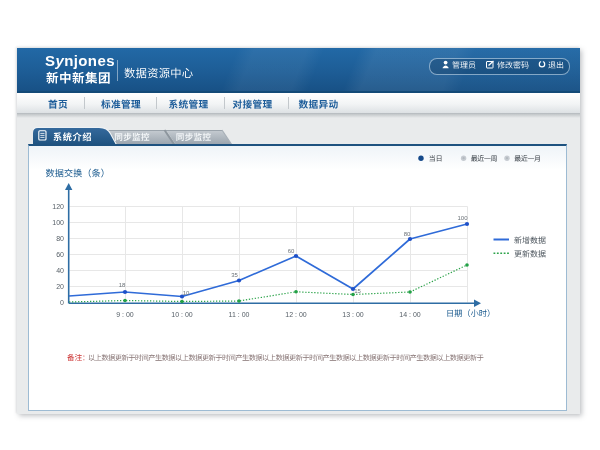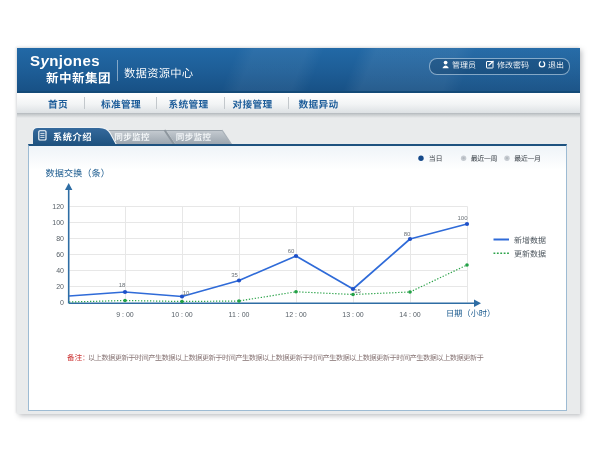--- a/index.html
+++ b/index.html
@@ -1,21 +1,21 @@
 <!DOCTYPE html>
 <html><head><meta charset="utf-8">
 <style>
 html,body{margin:0;padding:0;width:600px;height:450px;overflow:hidden}
 body{background:#fff;font-family:"Liberation Sans",sans-serif;position:relative}
 .win{position:absolute;left:17px;top:48px;width:563px;height:366px;background:#e9ebec;box-shadow:2px 2px 5px rgba(120,125,130,.45),-1px -1px 2px rgba(150,155,160,.25)}
 .hdr{position:absolute;left:0;top:0;width:563px;height:45px;background:
 linear-gradient(112deg,rgba(255,255,255,0) 38%,rgba(255,255,255,.055) 41%,rgba(255,255,255,.055) 50%,rgba(255,255,255,0) 53%,rgba(255,255,255,0) 59%,rgba(255,255,255,.07) 62%,rgba(255,255,255,.07) 76%,rgba(255,255,255,.025) 79%),
 linear-gradient(180deg,#2269a6 0%,#1d5c95 55%,#175084 100%)}
 .hdr:after{content:"";position:absolute;left:0;bottom:0;width:100%;height:2px;background:#134a77}
-.logo{position:absolute;left:13px;top:4px;color:#fff;font-weight:bold;font-size:15px;letter-spacing:.4px}
+.logo{position:absolute;left:28px;top:4px;color:#fff;font-weight:bold;font-size:15px;letter-spacing:.4px}
 .logo i{font-style:italic}
 .vsep{position:absolute;left:100px;top:12px;width:1px;height:21px;background:rgba(255,255,255,.45)}
 .pill{position:absolute;left:412px;top:10px;width:139px;height:15px;border:1px solid rgba(190,215,235,.65);border-radius:8px;background:rgba(8,40,72,.25)}
 .nav{position:absolute;left:0;top:45px;width:563px;height:20px;background:linear-gradient(180deg,#ffffff 0%,#f2f4f5 55%,#dde1e4 100%);border-bottom:1px solid #b9bec2}
 .nav .sep{position:absolute;top:4px;width:1px;height:12px;background:#c3c8cc}
 .navsh{position:absolute;left:0;top:66px;width:563px;height:4px;background:linear-gradient(180deg,rgba(120,128,134,.35),rgba(120,128,134,0))}
 .tabwrap{position:absolute;left:16px;top:79px;width:210px;height:18px}
 .panel{position:absolute;left:11px;top:96px;width:537px;height:264px;background:#fff;border:1px solid #9dbbd3;border-top:2px solid #1e527f}
 .panel:before{content:"";position:absolute;left:0;top:0;width:100%;height:24px;background:linear-gradient(180deg,#eff4f8,rgba(255,255,255,0))}
 </style></head>

